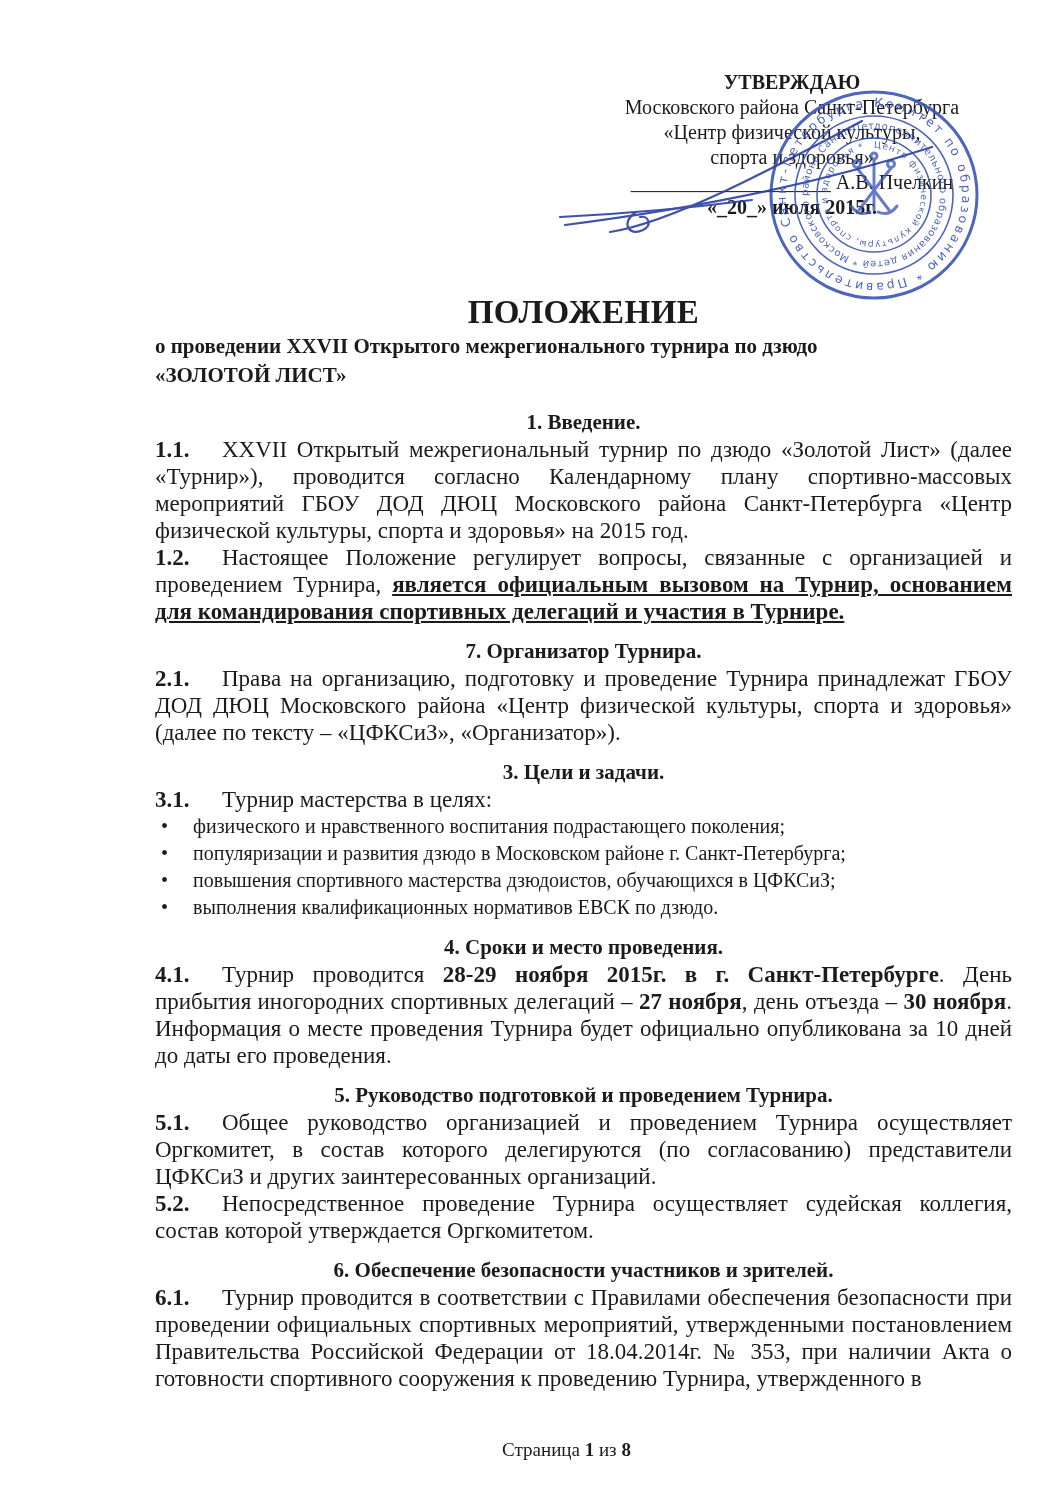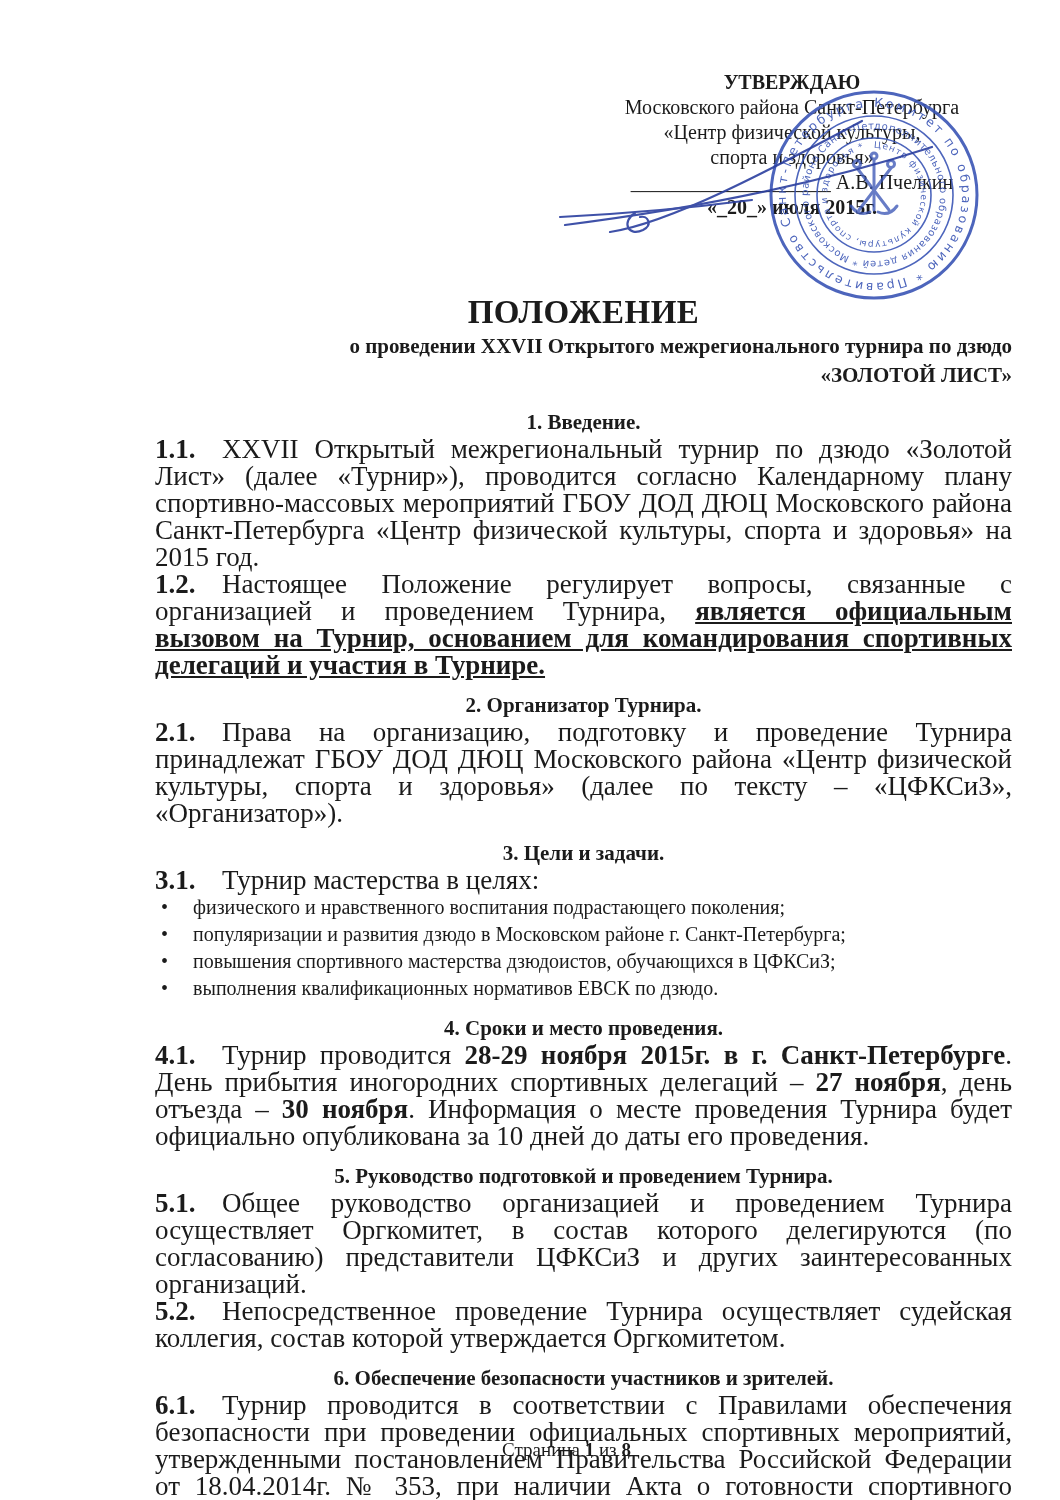--- a/index.html
+++ b/index.html
@@ -19,25 +19,25 @@
     text-align:center;
     font-size:20px;
     line-height:25px;
   }
   .approval .b{font-weight:bold;}
   
   .stamp{position:absolute;left:765px;top:86px;width:218px;height:218px;opacity:.9;pointer-events:none;}
   .signature{position:absolute;left:540px;top:95px;width:460px;height:170px;pointer-events:none;}
   
   .doc-title{margin-top:72px;text-align:center;font-size:33px;line-height:40px;font-weight:bold;letter-spacing:.5px;font-family:Liberation Serif, serif;}
-  .doc-subtitle{text-align:right;font-size:21px;line-height:29px;font-weight:bold;}
+  .doc-subtitle{text-align:left;font-size:21px;line-height:29px;font-weight:bold;}
   
   .sec-heading{margin-top:12px;text-align:center;font-size:21px;line-height:28px;font-weight:bold;font-family:Liberation Serif, serif;}
   .sec-heading.first{margin-top:18px;}
-  .para{margin:0;font-size:27px;line-height:27px;text-align:justify;}
+  .para{margin:0;font-size:23px;line-height:27px;text-align:justify;}
   .pnum{font-weight:bold;display:inline-block;width:67px;}
   .emph{font-weight:bold;text-decoration:underline;}
   .bseg{font-weight:bold;margin-top:28px;}
   .bullet-row{display:flex;font-size:20px;line-height:27px;}
   .bullet-row::before{content:"•";width:38px;padding-left:6px;box-sizing:border-box;flex:0 0 38px;}
   .bullet-text{flex:1;}
   
   .footer{
     position:absolute;left:143px;right:70px;top:1438px;
     text-align:center;font-size:19px;line-height:24px;
@@ -103,21 +103,21 @@
     </div>
 
     <div class="doc-title">ПОЛОЖЕНИЕ</div>
     <div class="doc-subtitle">о проведении XXVII Открытого межрегионального турнира по дзюдо</div>
     <div class="doc-subtitle">«ЗОЛОТОЙ ЛИСТ»</div>
 
     <div class="sec-heading first">1. Введение.</div>
     <p class="para"><span class="pnum">1.1.</span><span>XXVII Открытый межрегиональный турнир по дзюдо «Золотой Лист» (далее «Турнир»), проводится согласно Календарному плану спортивно-массовых мероприятий ГБОУ ДОД ДЮЦ Московского района Санкт-Петербурга «Центр физической культуры, спорта и здоровья» на 2015 год.</span></p>
     <p class="para"><span class="pnum">1.2.</span><span>Настоящее Положение регулирует вопросы, связанные с организацией и проведением Турнира, </span><span class="emph">является официальным вызовом на Турнир, основанием для командирования спортивных делегаций и участия в Турнире.</span></p>
 
-    <div class="sec-heading">2. Организатор Турнира.</div>
+    <div class="sec-heading">7. Организатор Турнира.</div>
     <p class="para"><span class="pnum">2.1.</span><span>Права на организацию, подготовку и проведение Турнира принадлежат ГБОУ ДОД ДЮЦ Московского района «Центр физической культуры, спорта и здоровья» (далее по тексту – «ЦФКСиЗ», «Организатор»).</span></p>
 
     <div class="sec-heading">3. Цели и задачи.</div>
     <p class="para"><span class="pnum">3.1.</span><span>Турнир мастерства в целях:</span></p>
     <div class="bullet-row">
         <span class="bullet-text">физического и нравственного воспитания подрастающего поколения;</span>
       </div>
     <div class="bullet-row">
         <span class="bullet-text">популяризации и развития дзюдо в Московском районе г. Санкт-Петербурга;</span>
       </div>

